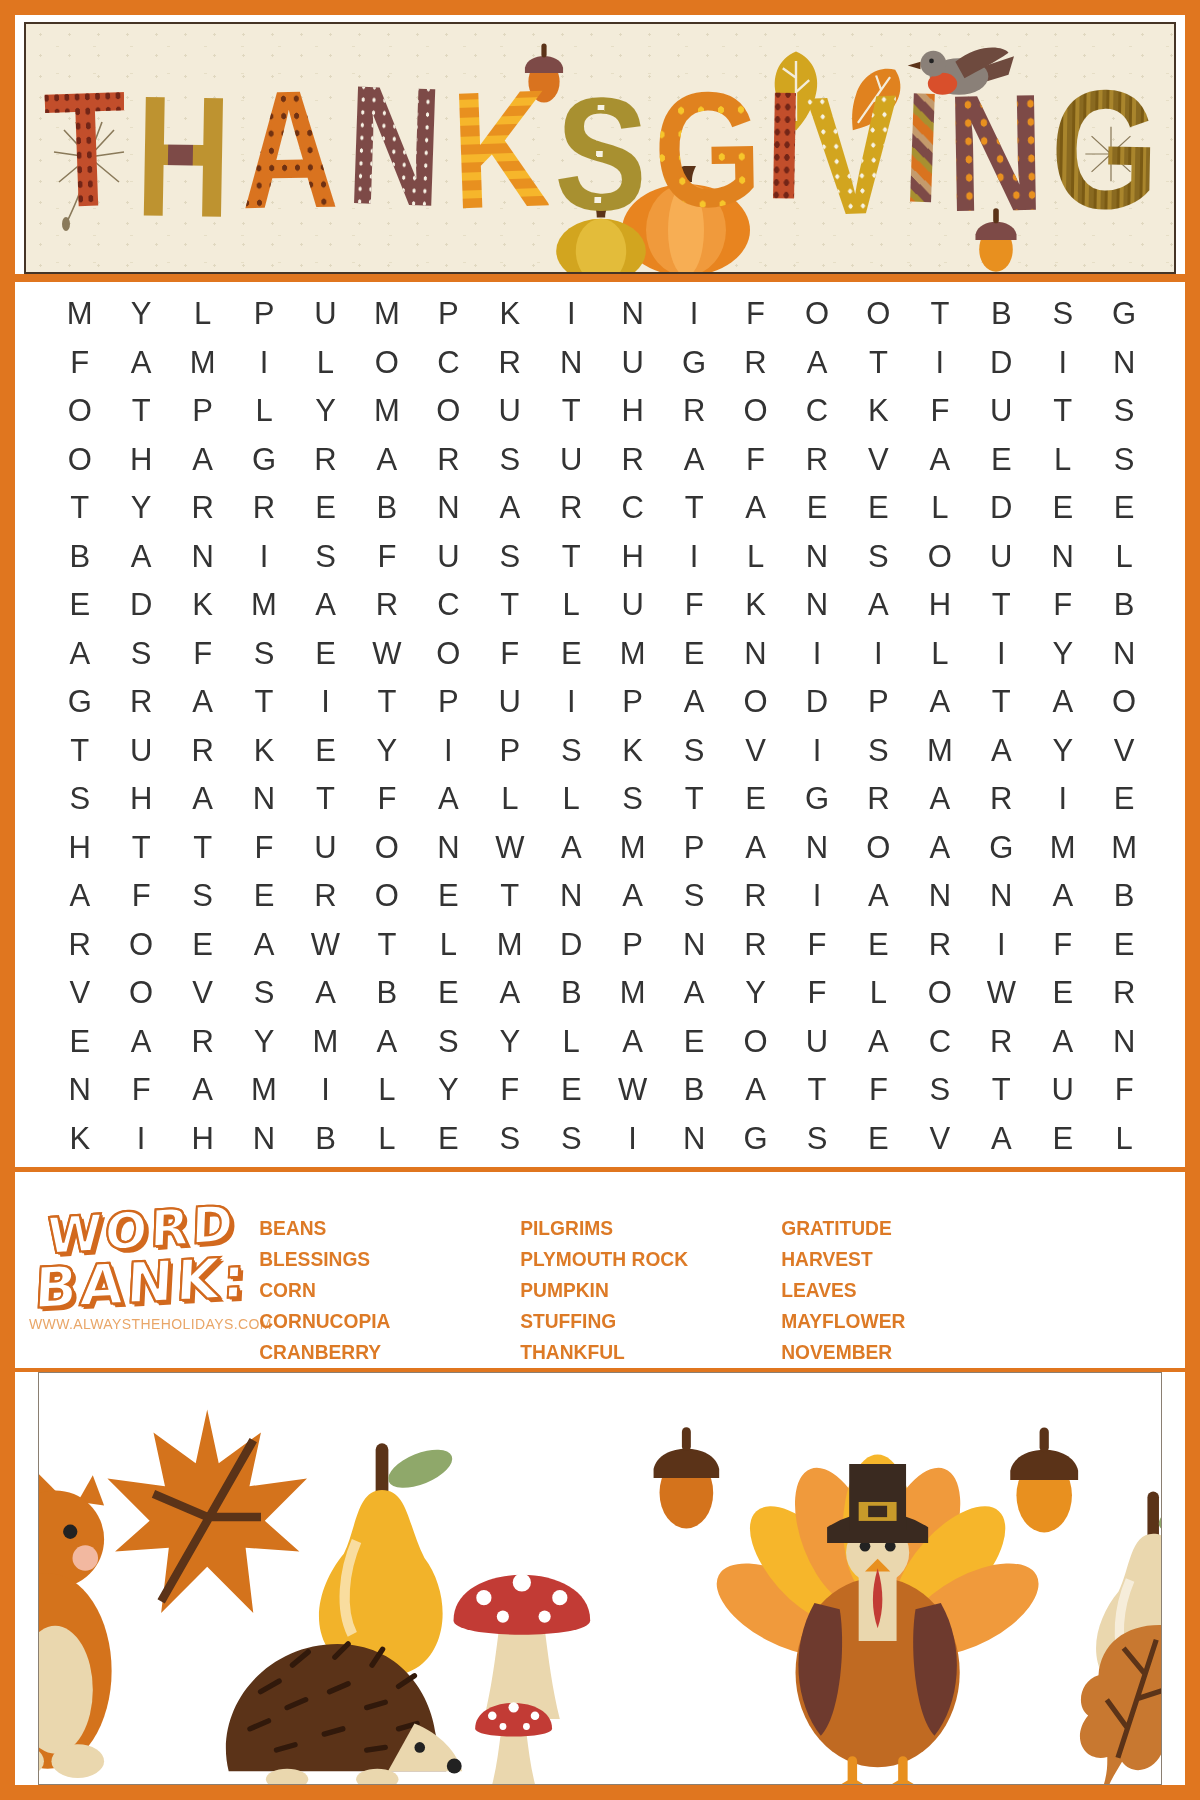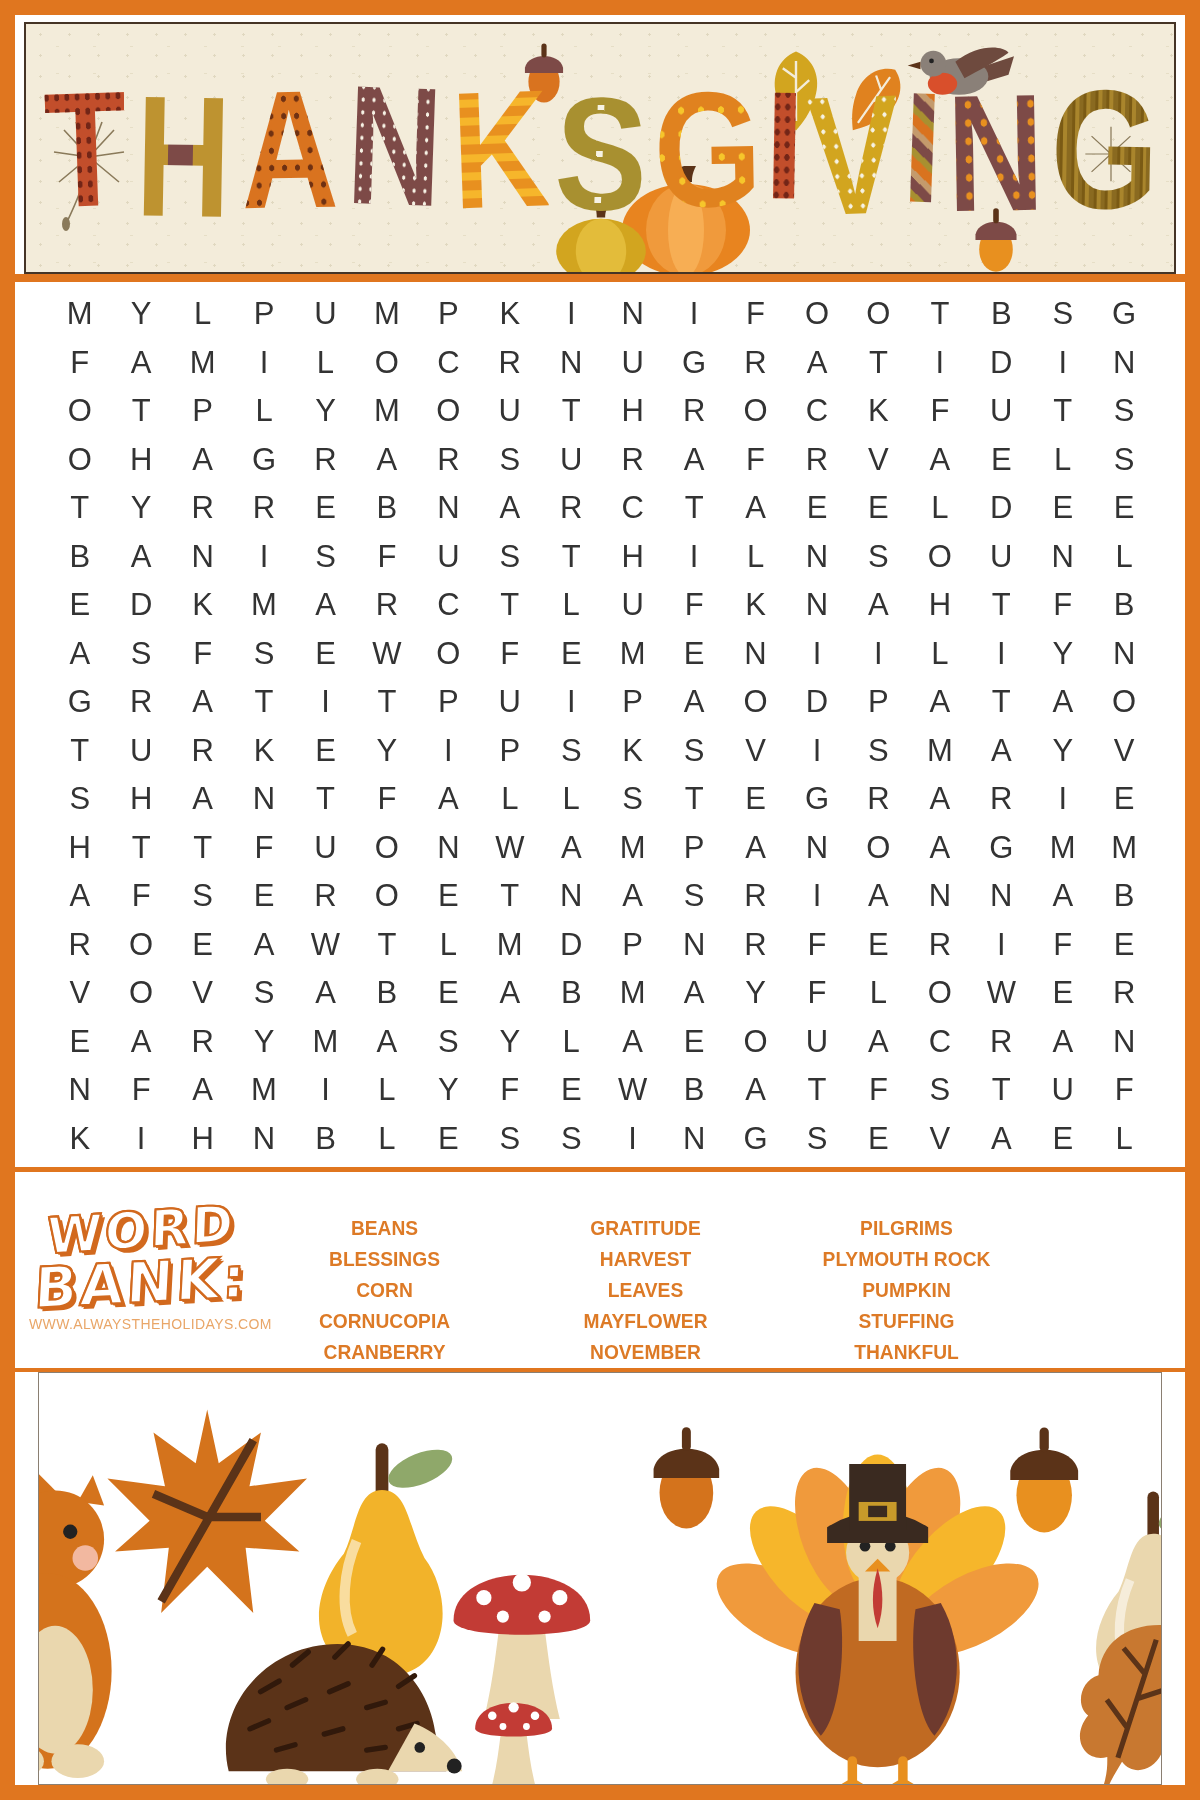--- a/index.html
+++ b/index.html
@@ -56,21 +56,21 @@
   .wb-logo-line1, .wb-logo-line2 {
     font-family:"DejaVu Sans", sans-serif; font-weight:bold; line-height:.92;
     color:#fff; letter-spacing:3px;
     -webkit-text-stroke:2px #D2691E;
     text-shadow:4px 4px 0 #D2691E, -1px -1px 0 #D2691E, 1px -1px 0 #D2691E, -1px 1px 0 #D2691E, 2px 2px 0 #D2691E;
   }
   .wb-logo-line1 { font-size:50px; transform:rotate(-4deg) skew(-6deg); }
   .wb-logo-line2 { font-size:56px; transform:rotate(-3deg) skew(-6deg) translateY(4px); }
   .wb-url { display:block; margin-top:12px; font-size:14px; color:#E9A668; letter-spacing:.4px; text-decoration:none; font-family:"Liberation Sans", sans-serif; }
   .wb-cols { flex:1; display:flex; padding-right:148px; }
-  .wb-col { flex:1; text-align:center;margin-top:41px; }
+  .wb-col { flex:1; text-align:left;margin-top:41px; }
   .wb-word { display:block; font-weight:bold; font-size:20px; line-height:31px; color:#DD7A26; white-space:nowrap; transform:scale(.96,1.04); }
 
   .divider2 { height:4px; background:#E0761F; flex:0 0 auto; }
 
   
   .footer-strip { flex:1 0 auto; margin:0 23px; border:1.5px solid #8a7f72; background:#fff; overflow:hidden; position:relative; }
   .footer-strip svg.scene { width:100%; height:100%; display:block; }
 </style>
 </head>
 <body>
@@ -521,32 +521,32 @@
     </div>
     <div class="wb-cols">
         <div class="wb-col">
           <span class="wb-word">BEANS</span>
           <span class="wb-word">BLESSINGS</span>
           <span class="wb-word">CORN</span>
           <span class="wb-word">CORNUCOPIA</span>
           <span class="wb-word">CRANBERRY</span>
         </div>
         <div class="wb-col">
+          <span class="wb-word">PILGRIMS</span>
+          <span class="wb-word">PLYMOUTH ROCK</span>
+          <span class="wb-word">PUMPKIN</span>
+          <span class="wb-word">STUFFING</span>
+          <span class="wb-word">THANKFUL</span>
+        </div>
+        <div class="wb-col">
           <span class="wb-word">GRATITUDE</span>
           <span class="wb-word">HARVEST</span>
           <span class="wb-word">LEAVES</span>
           <span class="wb-word">MAYFLOWER</span>
           <span class="wb-word">NOVEMBER</span>
-        </div>
-        <div class="wb-col">
-          <span class="wb-word">PILGRIMS</span>
-          <span class="wb-word">PLYMOUTH ROCK</span>
-          <span class="wb-word">PUMPKIN</span>
-          <span class="wb-word">STUFFING</span>
-          <span class="wb-word">THANKFUL</span>
         </div>
       </div>
   </div>
 
   <div class="divider2"></div>
 
   <div class="footer-strip">
     <svg class="scene" viewBox="0 0 1130 200" preserveAspectRatio="xMidYMax slice">
       <defs>
         <symbol id="maple" viewBox="0 0 60 60">

